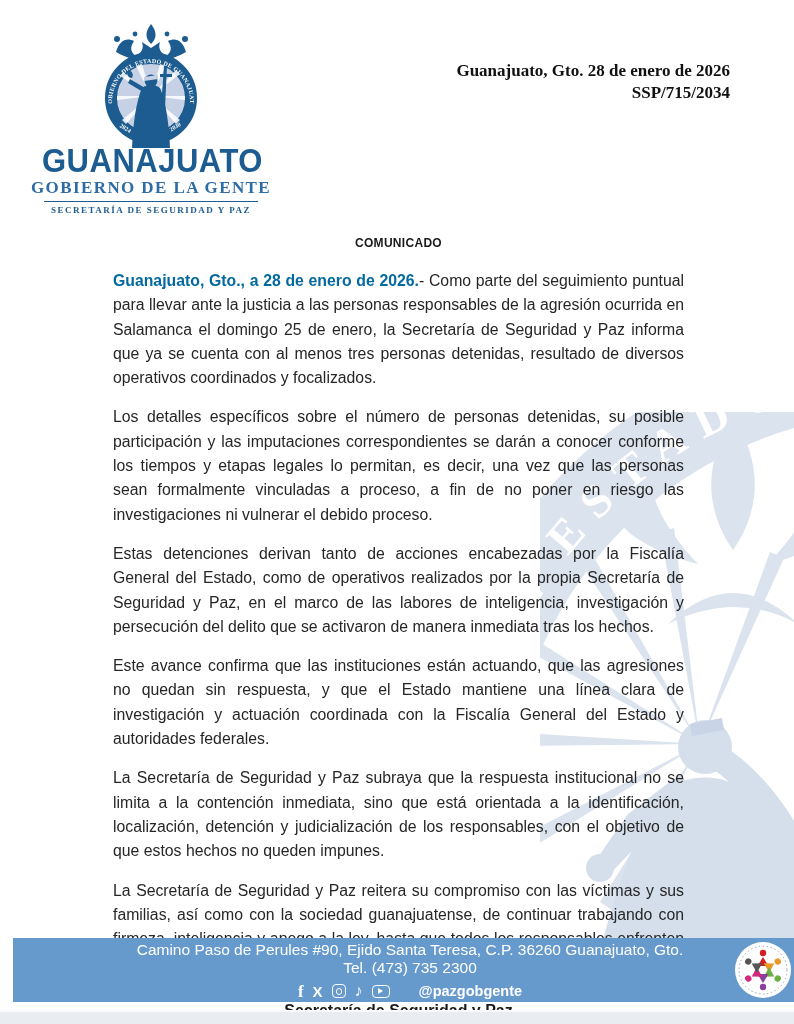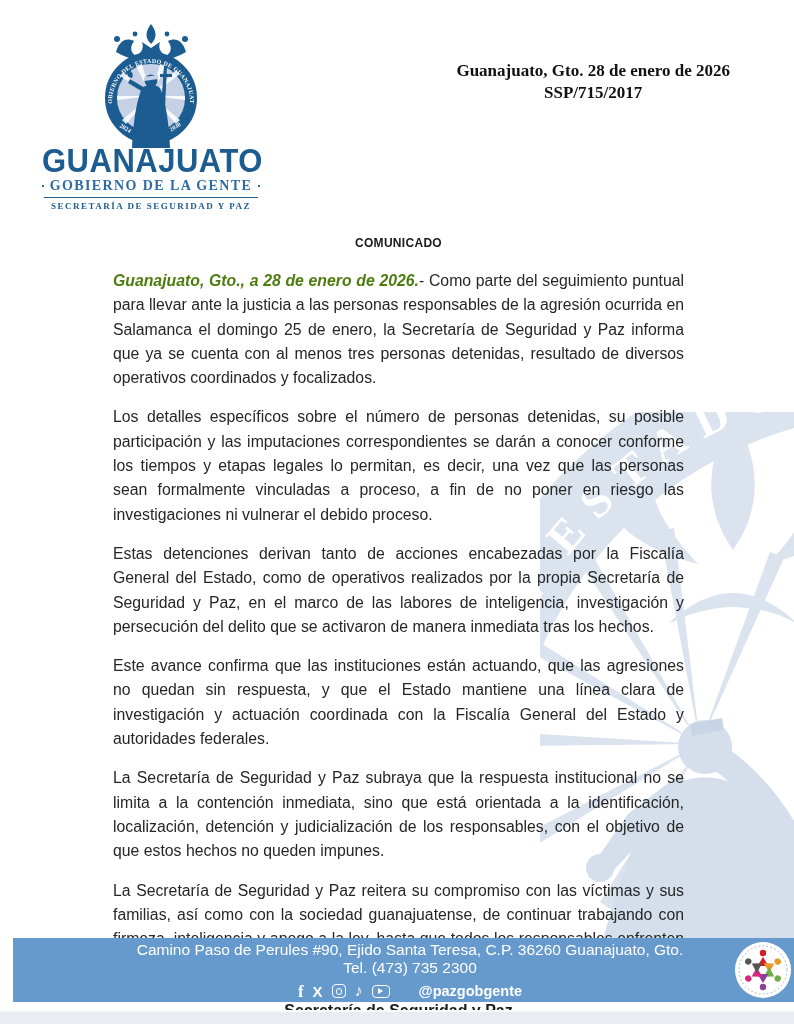--- a/index.html
+++ b/index.html
@@ -16,40 +16,40 @@
   
   .logo-block { position:absolute; left:42px; top:24px; width:218px; text-align:center; z-index:2; }
   .seal-svg { display:block; margin:0 auto; }
   .wordmark {
     font-size:31px; font-weight:bold; letter-spacing:0.5px; color:#1d5c90;
     line-height:30px; margin-top:-2px; transform:scaleY(1.06);
   }
   .tagline-row { display:flex; align-items:center; justify-content:center; gap:6px; margin-top:2px; }
   .tagline-row .tick { width:15px; height:0; border-top:2px solid #2e6ca3; }
   .tagline {
-    font-family:"Liberation Serif", serif; font-weight:bold; font-size:14px;
+    font-family:"Liberation Serif", serif; font-weight:bold; font-size:17px;
     letter-spacing:1.4px; color:#2e6ca3; white-space:nowrap;
   }
   .logo-rule { border-top:1.6px solid #1d5c90; margin:3px 2px 3px 2px; }
   .department {
     font-family:"Liberation Serif", serif; font-weight:bold; font-size:9px;
     letter-spacing:1.5px; color:#1d5c90; white-space:nowrap;
   }
 
   .date-block {
-    position:absolute; top:60px; right:64px; text-align:center; z-index:2;
+    position:absolute; top:60px; right:64px; text-align:right; z-index:2;
     font-family:"Liberation Serif", serif; font-weight:bold; font-size:17px;
     line-height:22px; color:#111111;
   }
 
   
   .doc-body { position:absolute; left:113px; top:236px; width:571px; z-index:2; color:#262626; }
   .doc-title { text-align:center; font-weight:bold; font-size:12px; letter-spacing:0.3px; color:#1a1a1a; margin-bottom:19px; }
   .doc-body p { font-size:15.8px; line-height:24.3px; text-align:justify; margin-bottom:15px; }
-  .doc-body p strong { font-weight:bold; color:#4d7c0f;font-style:italic; }
+  .doc-body p strong { font-weight:bold; color:#0369a1; }
   .signature { text-align:center; font-weight:bold; font-size:16px; color:#1a1a1a; margin-top:26px; }
 
   
   .footer-band {
     position:absolute; left:13px; top:938px; width:794px; height:64px;
     background:#6699cc; z-index:3; color:#ffffff;
     display:flex; flex-direction:column; align-items:center; justify-content:center;
   }
   .footer-address, .footer-phone { font-size:15.5px; line-height:18px; }
   .social-row { display:flex; align-items:center; gap:9px; margin-top:6px; }
@@ -159,21 +159,21 @@
       <span class="tick"></span>
       <span class="tagline">GOBIERNO DE LA GENTE</span>
       <span class="tick"></span>
     </div>
     <div class="logo-rule"></div>
     <div class="department">SECRETARÍA DE SEGURIDAD Y PAZ</div>
   </div>
 
   <div class="date-block">
     <div>Guanajuato, Gto. 28 de enero de 2026</div>
-    <div>SSP/715/2017</div>
+    <div>SSP/715/2034</div>
   </div>
 
   <div class="doc-body">
     <div class="doc-title">COMUNICADO</div>
 
     <p><strong>Guanajuato, Gto., a 28 de enero de 2026.</strong><span>- Como parte del seguimiento puntual para llevar ante la justicia a las personas responsables de la agresión ocurrida en Salamanca el domingo 25 de enero, la Secretaría de Seguridad y Paz informa que ya se cuenta con al menos tres personas detenidas, resultado de diversos operativos coordinados y focalizados.</span></p>
 
     <p>Los detalles específicos sobre el número de personas detenidas, su posible participación y las imputaciones correspondientes se darán a conocer conforme los tiempos y etapas legales lo permitan, es decir, una vez que las personas sean formalmente vinculadas a proceso, a fin de no poner en riesgo las investigaciones ni vulnerar el debido proceso.</p>
     <p>Estas detenciones derivan tanto de acciones encabezadas por la Fiscalía General del Estado, como de operativos realizados por la propia Secretaría de Seguridad y Paz, en el marco de las labores de inteligencia, investigación y persecución del delito que se activaron de manera inmediata tras los hechos.</p>
     <p>Este avance confirma que las instituciones están actuando, que las agresiones no quedan sin respuesta, y que el Estado mantiene una línea clara de investigación y actuación coordinada con la Fiscalía General del Estado y autoridades federales.</p>

